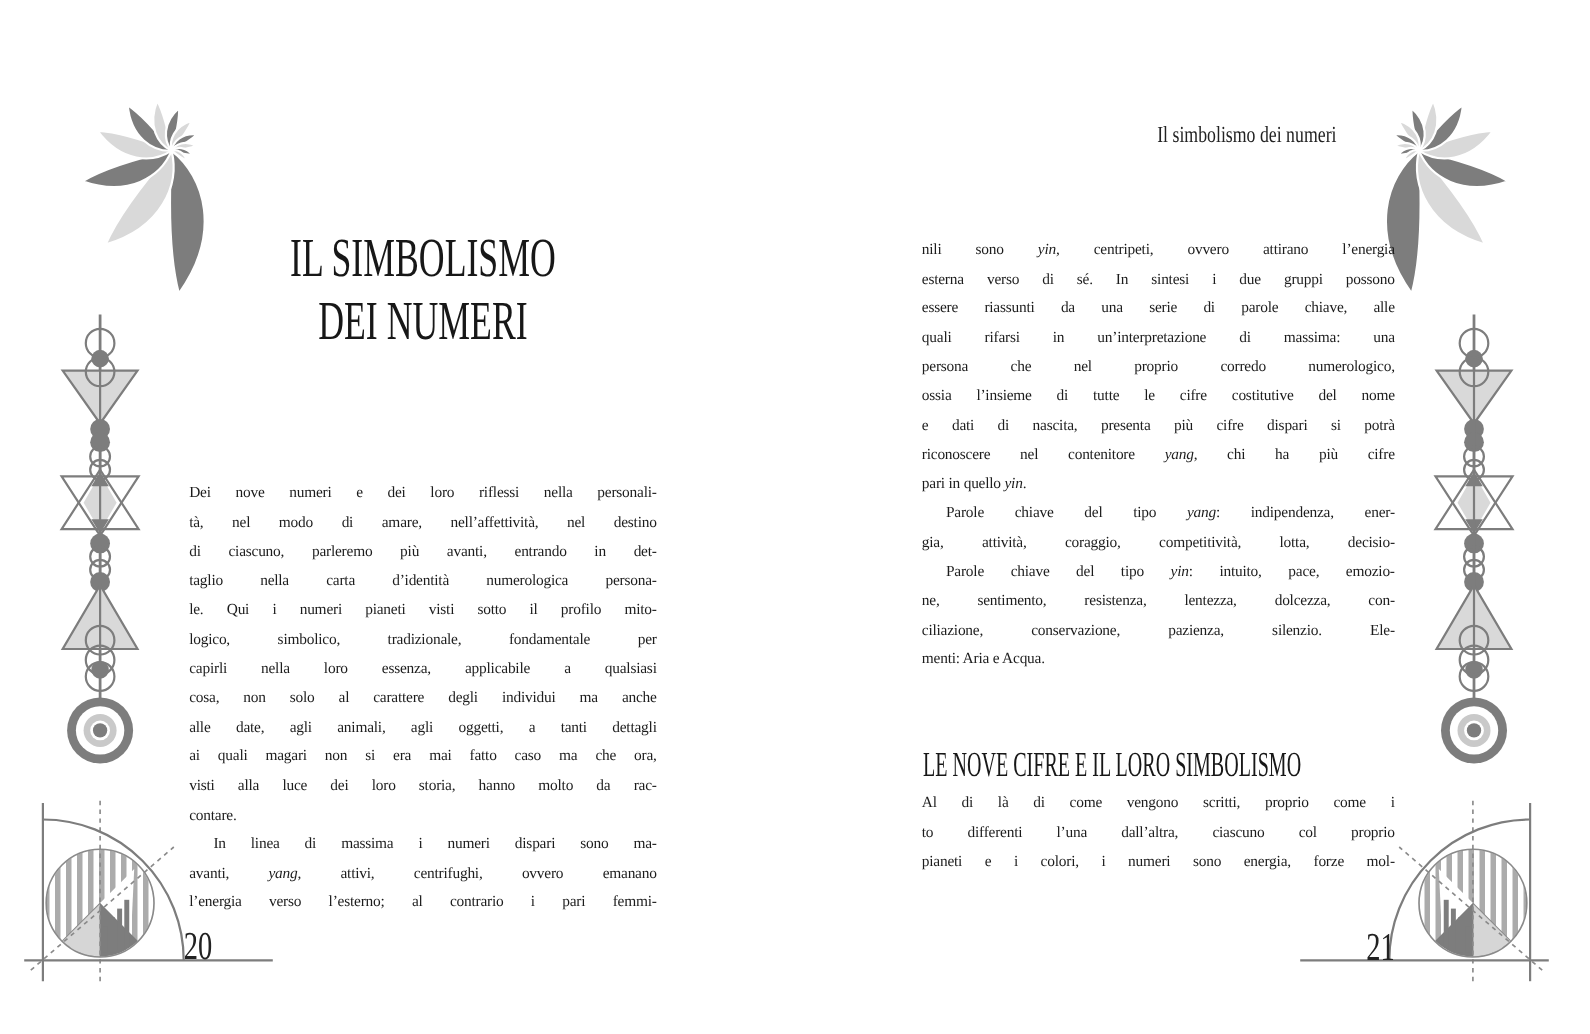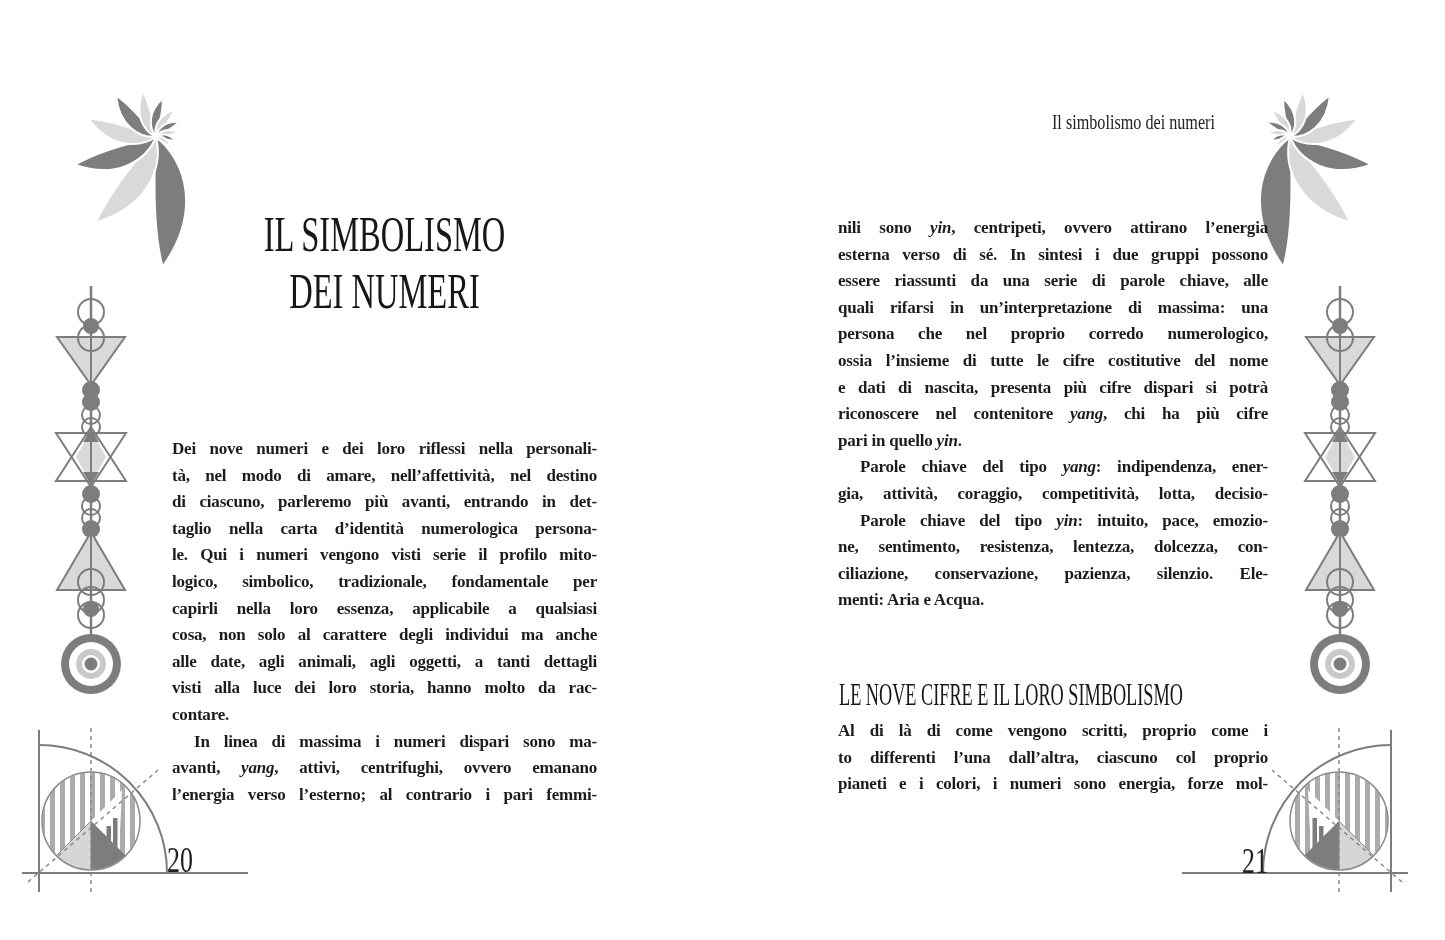--- a/index.html
+++ b/index.html
@@ -14,21 +14,21 @@
     width:1445px;height:940px;
     background:var(--paper);
     font-family:"Liberation Serif","DejaVu Serif",serif;
     color:var(--ink);
     overflow:hidden;
   }
   .spread{position:relative;width:1445px;height:940px;}
   .abs{position:absolute;}
 
   
-  .bodytext{font-size:17px;letter-spacing:-0.2px;color:var(--ink);font-weight:bold;}
+  .bodytext{font-size:14px;letter-spacing:-0.2px;color:var(--ink);}
   .tline{height:26.6px;line-height:26.6px;text-align:justify;text-align-last:justify;white-space:nowrap;}
   .tline.lastline{text-align-last:left;}
   .para.indent .tline:first-child{text-indent:22px;}
   em{font-style:italic;}
 
   #left-body{left:172px;top:436px;width:425px;}
   #right-body{left:838px;top:215px;width:430px;}
   #right-body-after{left:838px;top:718px;width:430px;}
 
   .chapter-title{
@@ -166,25 +166,26 @@
       <div>IL SIMBOLISMO</div>
       <div>DEI NUMERI</div>
     </div>
 
     <div class="abs bodytext" id="left-body">
         <div class="para">
           <div class="tline"><span>Dei nove numeri e dei loro riflessi nella personali-</span></div>
           <div class="tline"><span>tà, nel modo di amare, nell’affettività, nel destino</span></div>
           <div class="tline"><span>di ciascuno, parleremo più avanti, entrando in det-</span></div>
           <div class="tline"><span>taglio nella carta d’identità numerologica persona-</span></div>
-          <div class="tline"><span>le. Qui i numeri vengono visti serie il profilo mito-</span></div>
+          <div class="tline"><span>le. Qui i numeri pianeti visti sotto il profilo mito-</span></div>
           <div class="tline"><span>logico, simbolico, tradizionale, fondamentale per</span></div>
           <div class="tline"><span>capirli nella loro essenza, applicabile a qualsiasi</span></div>
           <div class="tline"><span>cosa, non solo al carattere degli individui ma anche</span></div>
           <div class="tline"><span>alle date, agli animali, agli oggetti, a tanti dettagli</span></div>
+          <div class="tline"><span>ai quali magari non si era mai fatto caso ma che ora,</span></div>
           <div class="tline"><span>visti alla luce dei loro storia, hanno molto da rac-</span></div>
           <div class="tline lastline"><span>contare.</span></div>
         </div>
         <div class="para indent">
           <div class="tline"><span>In linea di massima i numeri dispari sono ma-</span></div>
           <div class="tline"><span>avanti, </span><em>yang</em><span>, attivi, centrifughi, ovvero emanano</span></div>
           <div class="tline"><span>l’energia verso l’esterno; al contrario i pari femmi-</span></div>
         </div>
       </div>
 

